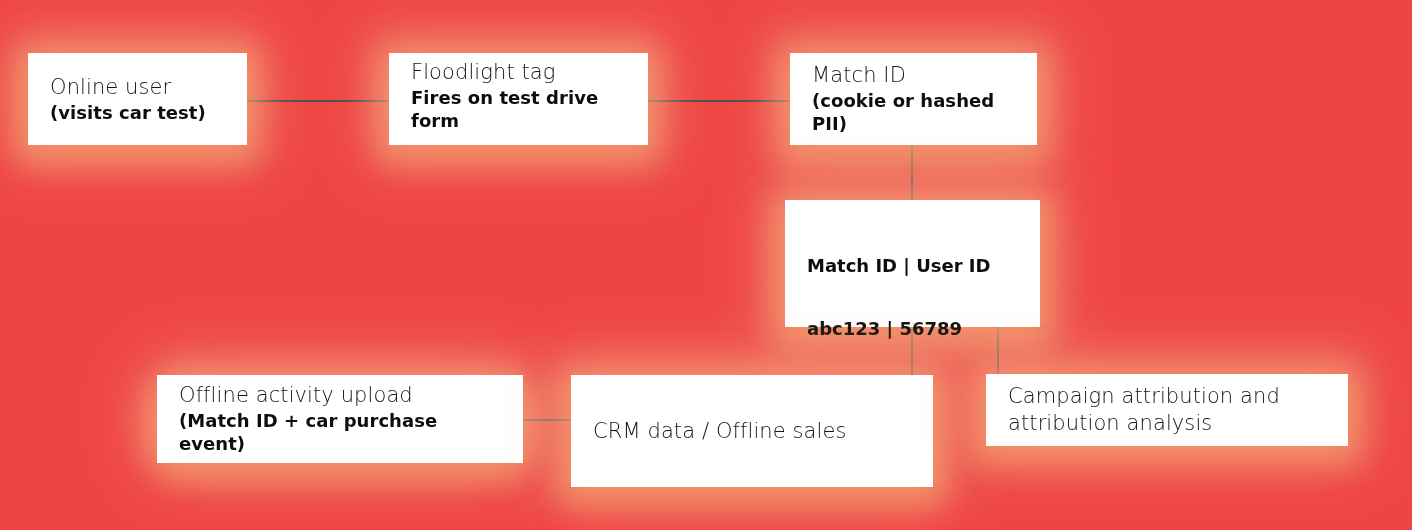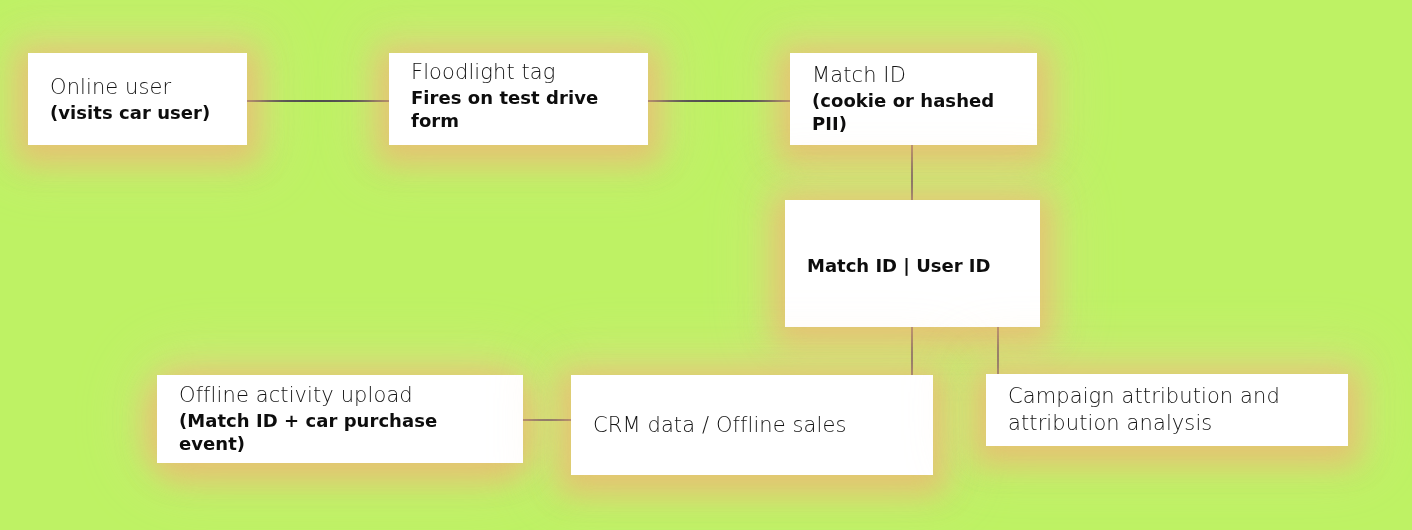--- a/index.html
+++ b/index.html
@@ -9,21 +9,21 @@
     background: #ffffff;
   }
   body {
     font-family: "DejaVu Sans", "Liberation Sans", sans-serif;
     -webkit-font-smoothing: antialiased;
   }
   #canvas {
     position: relative;
     width: 1412px;
     height: 530px;
-    background: #bef264;
+    background: #ef4444;
     overflow: hidden;
   }
 
   
   .connector {
     position: absolute;
     background: #4d4d4d;
     z-index: 1;
   }
   .connector.h { height: 2px; }
@@ -82,21 +82,21 @@
     margin-top: 37px;
   }
   .tbl-stack { display: flex; flex-direction: column; }
 
   
   #node-online-user        { left: 28px;   top: 53px;  width: 219px; height: 92px; }
   #node-floodlight-tag     { left: 389px;  top: 53px;  width: 259px; height: 92px; padding-top: 6px; justify-content: flex-start;}
   #node-match-id           { left: 790px;  top: 53px;  width: 247px; height: 92px; }
   #node-match-table        { left: 785px;  top: 200px; width: 255px; height: 127px; justify-content: flex-start; padding-top: 16px; }
   #node-offline-upload     { left: 157px;  top: 375px; width: 366px; height: 88px; border-radius: 27px; }
-  #node-crm-data           { left: 571px;  top: 375px; width: 362px; height: 100px; }
+  #node-crm-data           { left: 571px;  top: 375px; width: 362px; height: 112px; }
   #node-campaign-analysis  { left: 986px;  top: 374px; width: 362px; height: 72px; }
 
   
   #conn-user-to-floodlight  { left: 247px; top: 100px; width: 142px; }
   #conn-floodlight-to-match { left: 648px; top: 100px; width: 142px; }
   #conn-match-to-table      { left: 911px; top: 145px; height: 55px; }
   #conn-table-to-crm        { left: 911px; top: 327px; height: 48px; }
   #conn-table-to-campaign   { left: 997px; top: 327px; height: 47px; }
   #conn-upload-to-crm       { left: 523px; top: 419px; width: 48px; }
 </style>
@@ -107,36 +107,37 @@
 
   <div class="connector h" id="conn-user-to-floodlight"></div>
   <div class="connector h" id="conn-floodlight-to-match"></div>
   <div class="connector v" id="conn-match-to-table"></div>
   <div class="connector v" id="conn-table-to-crm"></div>
   <div class="connector v" id="conn-table-to-campaign"></div>
   <div class="connector h" id="conn-upload-to-crm"></div>
 
   <div class="node" id="node-online-user">
     <div class="line-light">Online user</div>
-    <div class="line-bold">(visits car user)</div>
+    <div class="line-bold">(visits car test)</div>
   </div>
 
   <div class="node" id="node-floodlight-tag">
     <div class="line-light">Floodlight tag</div>
     <div class="line-bold wrap">Fires on test drive form</div>
   </div>
 
   <div class="node" id="node-match-id">
     <div class="line-light">Match ID</div>
     <div class="line-bold">(cookie or hashed PII)</div>
   </div>
 
   <div class="node" id="node-match-table">
     <div class="tbl-stack">
       <div class="tbl-line">Match ID | User ID</div>
+      <div class="tbl-line">abc123 | 56789</div>
     </div>
   </div>
 
   <div class="node" id="node-offline-upload">
     <div class="line-light">Offline activity upload</div>
     <div class="line-bold">(Match ID + car purchase event)</div>
   </div>
 
   <div class="node" id="node-crm-data">
     <div class="line-light">CRM data / Offline sales</div>

